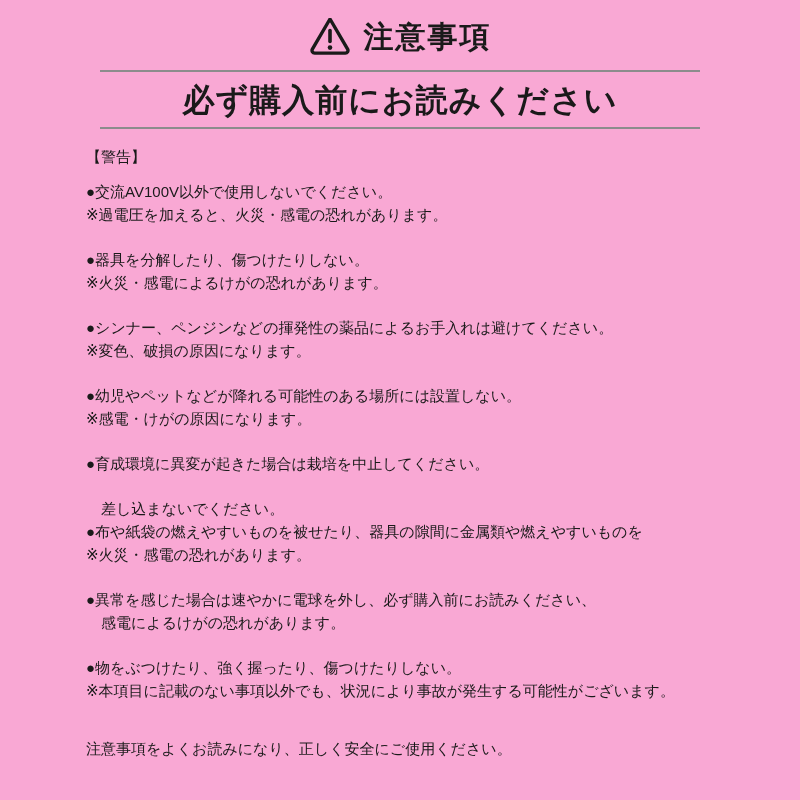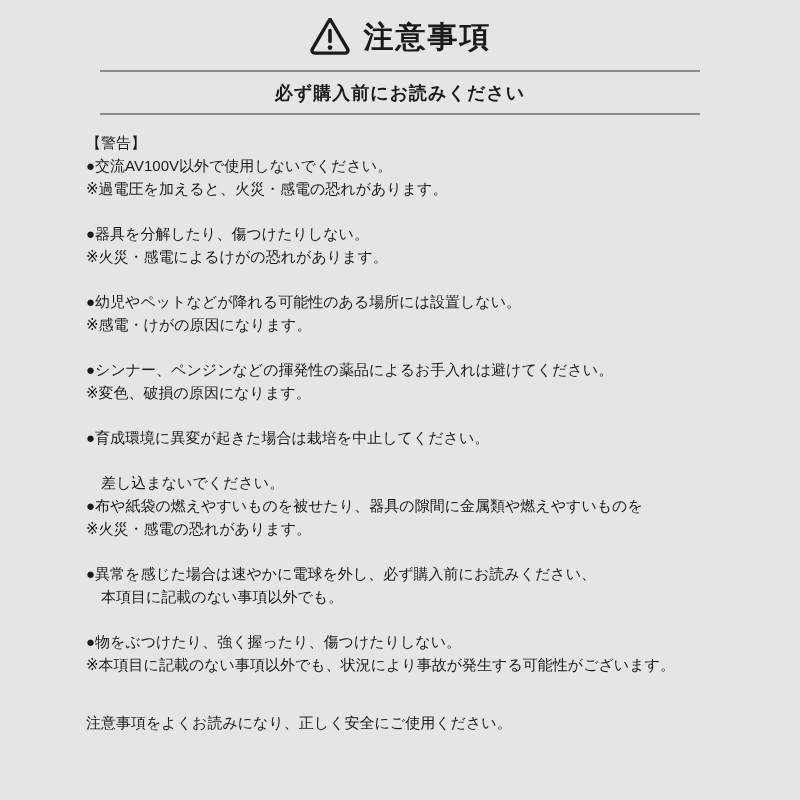--- a/index.html
+++ b/index.html
@@ -4,21 +4,21 @@
 <style>
   html, body { margin: 0; padding: 0; }
   body {
     width: 800px;
     height: 800px;
     background: #ffffff;
     color: #1a1a1a;
     font-family: "Liberation Sans", "DejaVu Sans", sans-serif;
     overflow: hidden;
   }
-  .page { width: 800px; height: 800px; background: #e5e5e5; }
+  .page { width: 800px; height: 800px; background: #f9a8d4; }
 
   .title-row {
     display: flex;
     justify-content: center;
     align-items: center;
     gap: 13px;
     padding-top: 15px;
     height: 44px;
   }
   .warn-icon svg { display: block; }
@@ -29,21 +29,21 @@
     line-height: 1;
   }
   .divider {
     width: 600px;
     height: 2px;
     background: #8c8c8c;
     margin: 11px auto 0 auto;
   }
   .subtitle {
     text-align: center;
-    font-size: 18px;
+    font-size: 32px;
     font-weight: bold;
     letter-spacing: 1px;
     margin-top: 12px;
     line-height: 1;
   }
   .content {
     padding: 16px 60px 0 86px;
     font-size: 15px;
     line-height: 23px;
   }
@@ -70,53 +70,53 @@
   <div class="divider"></div>
 
   <div class="subtitle">必ず購入前にお読みください</div>
 
   <div class="divider"></div>
 
   <div class="content">
 
     <div class="line">【警告】</div>
 
-    <div class="group" style="margin-top:0">
+    <div class="group" style="margin-top:12px">
       <div class="line">●交流AV100V以外で使用しないでください。</div>
       <div class="line">※過電圧を加えると、火災・感電の恐れがあります。</div>
     </div>
 
     <div class="group">
       <div class="line">●器具を分解したり、傷つけたりしない。</div>
       <div class="line">※火災・感電によるけがの恐れがあります。</div>
     </div>
 
     <div class="group">
-      <div class="line">●幼児やペットなどが降れる可能性のある場所には設置しない。</div>
-      <div class="line">※感電・けがの原因になります。</div>
+      <div class="line">●シンナー、ペンジンなどの揮発性の薬品によるお手入れは避けてください。</div>
+      <div class="line">※変色、破損の原因になります。</div>
     </div>
 
     <div class="group">
-      <div class="line">●シンナー、ペンジンなどの揮発性の薬品によるお手入れは避けてください。</div>
-      <div class="line">※変色、破損の原因になります。</div>
+      <div class="line">●幼児やペットなどが降れる可能性のある場所には設置しない。</div>
+      <div class="line">※感電・けがの原因になります。</div>
     </div>
 
     <div class="group">
       <div class="line">●育成環境に異変が起きた場合は栽培を中止してください。</div>
     </div>
 
     <div class="group">
       <div class="line">　差し込まないでください。</div>
       <div class="line">●布や紙袋の燃えやすいものを被せたり、器具の隙間に金属類や燃えやすいものを</div>
       <div class="line">※火災・感電の恐れがあります。</div>
     </div>
 
     <div class="group">
       <div class="line">●異常を感じた場合は速やかに電球を外し、必ず購入前にお読みください、</div>
-      <div class="line">　本項目に記載のない事項以外でも。</div>
+      <div class="line">　感電によるけがの恐れがあります。</div>
     </div>
 
     <div class="group">
       <div class="line">●物をぶつけたり、強く握ったり、傷つけたりしない。</div>
       <div class="line">※本項目に記載のない事項以外でも、状況により事故が発生する可能性がございます。</div>
     </div>
 
     <div class="line closing">注意事項をよくお読みになり、正しく安全にご使用ください。</div>
 
   </div>

